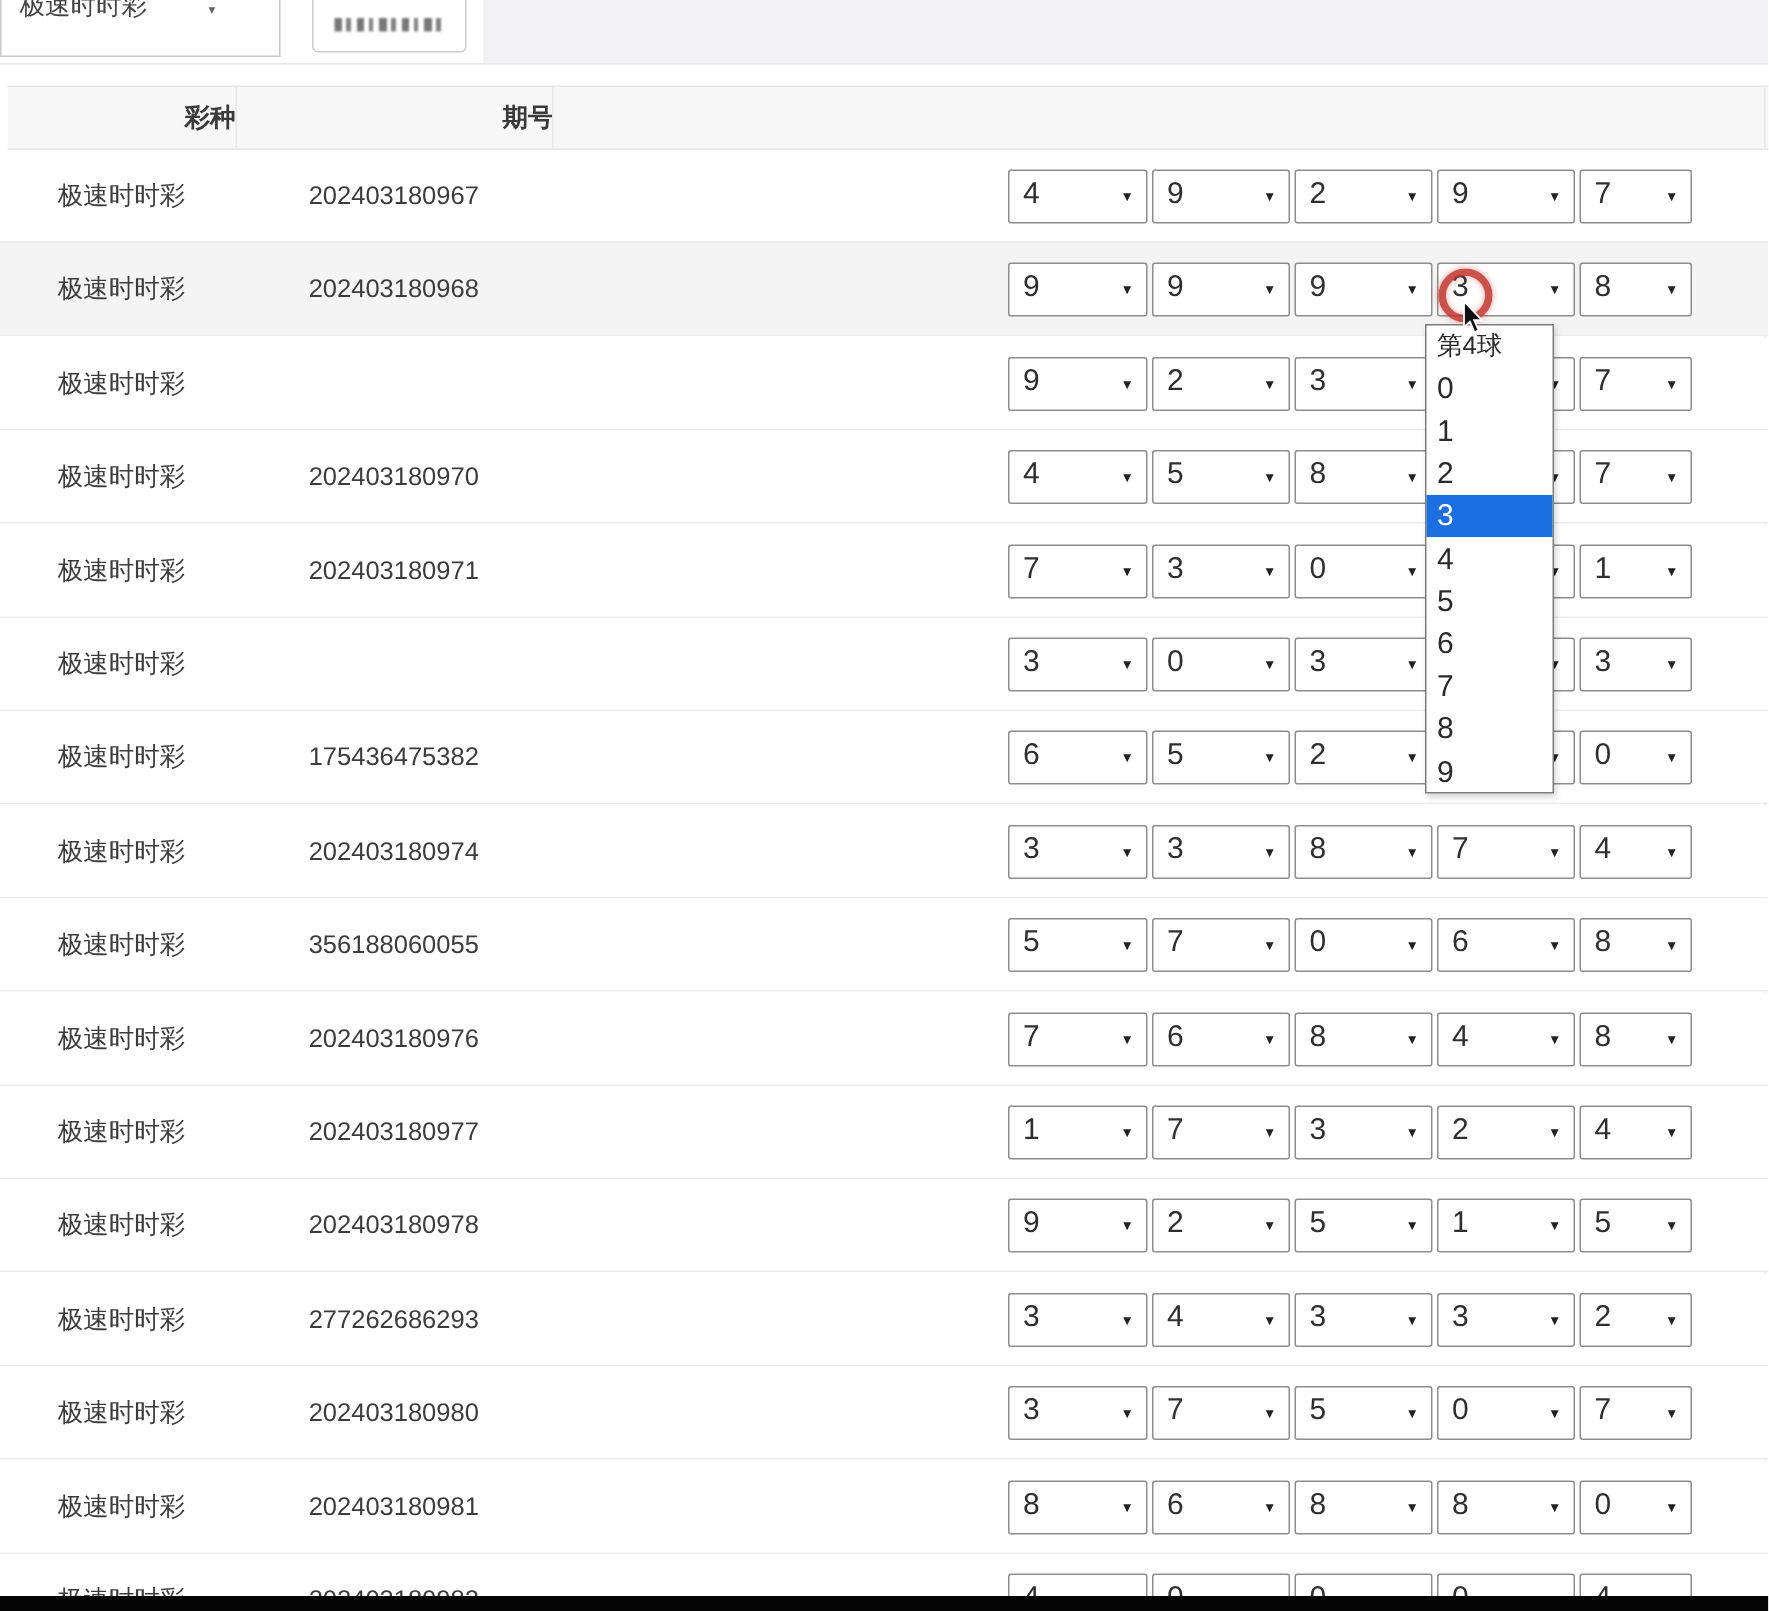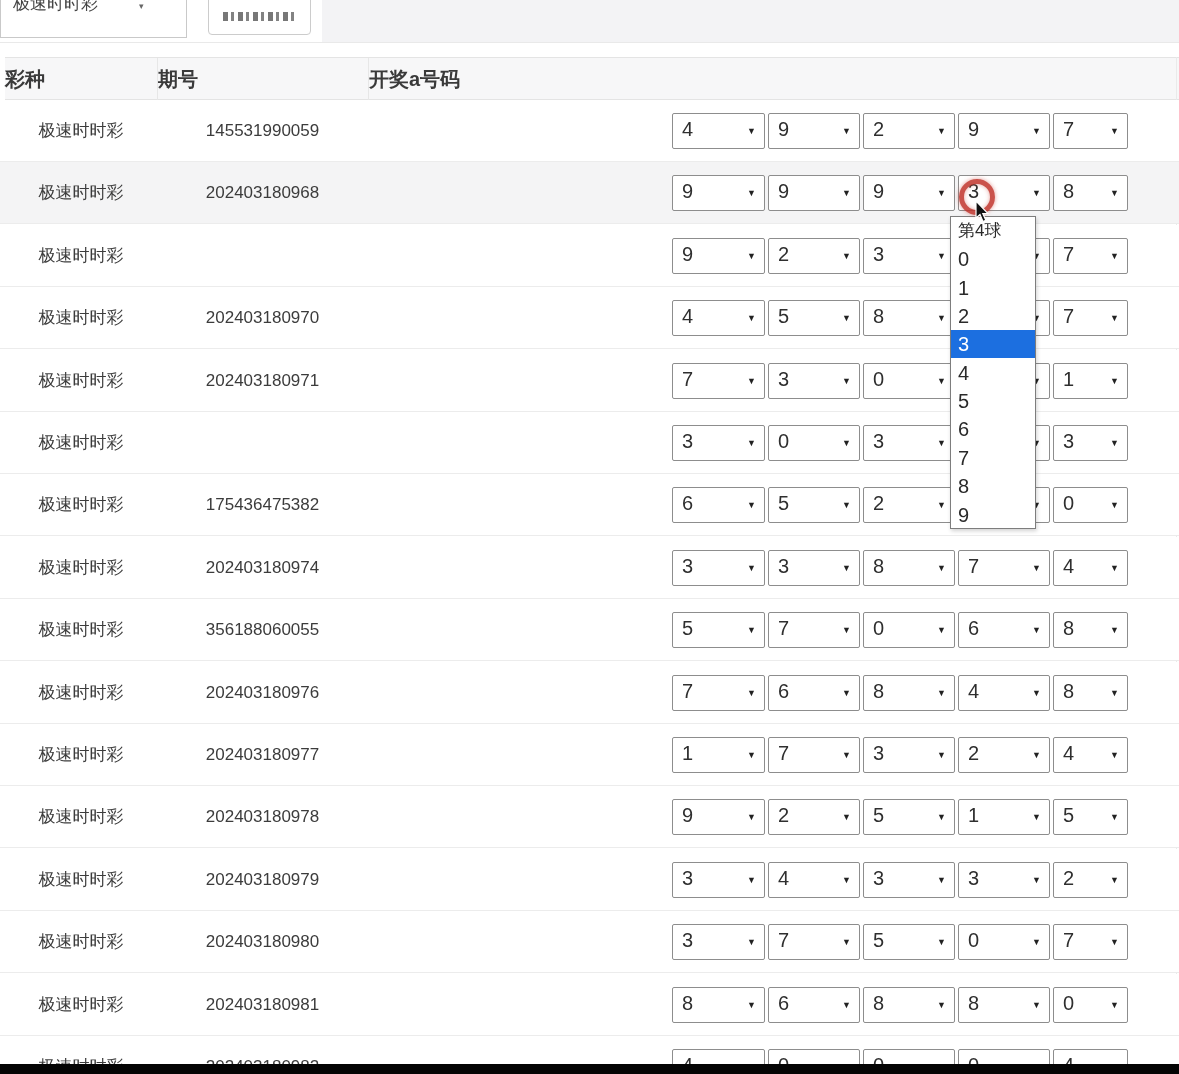--- a/index.html
+++ b/index.html
@@ -14,21 +14,21 @@
   .lottery-select .val{position:absolute;left:12px;bottom:22px;font-size:17px;color:#444;white-space:nowrap;}
   .lottery-select .car{position:absolute;left:138px;bottom:26px;font-size:9px;color:#666;}
   .top-btn{position:absolute;left:208px;top:-13px;width:103px;height:48px;background:#fff;
       border:1px solid #ccc;border-radius:4px;box-sizing:border-box;padding:0;}
   .top-btn .smudge{position:absolute;left:14px;top:24px;right:14px;height:9px;opacity:.75;filter:blur(.6px);
       background:repeating-linear-gradient(90deg,#4a4a4a 0 5px,transparent 5px 8px,#5a5a5a 8px 11px,transparent 11px 15px);}
 
   
   .thead{position:absolute;left:5px;top:57px;width:1438px;height:43px;background:#f7f7f8;
       border-top:1px solid #e4e4e4;border-bottom:1px solid #e4e4e4;box-sizing:border-box;}
-  .thead .h{position:absolute;top:0;height:43px;line-height:42px;text-align:left;font-size:20px;font-weight:700;color:#3a3a3a;}
+  .thead .h{position:absolute;top:0;height:43px;line-height:42px;text-align:right;font-size:17px;font-weight:700;color:#3a3a3a;}
   .h-lottery{left:0;width:152px;}
   .h-period{left:152px;width:211px;border-left:1px solid #e7e7e7;}
   .h-numbers{left:363px;width:1075px;border-left:1px solid #e7e7e7;}
   .right-edge-line{position:absolute;left:1176px;top:57px;width:1px;height:1007px;background:#eaeaea;}
 
   .row{position:absolute;left:0;width:1179px;height:62px;background:#fff;border-bottom:1px solid #ececec;box-sizing:border-box;}
   .row.hovered{background:#f4f4f5;}
   .cell{position:absolute;top:0;height:62px;line-height:62px;text-align:center;font-size:17px;color:#3c3c3c;white-space:nowrap;}
   .c-lottery{left:5px;width:152px;}
   .c-period{left:157px;width:211px;}
@@ -73,21 +73,21 @@
   <div class="thead">
     <div class="h h-lottery">彩种</div>
     <div class="h h-period">期号</div>
     <div class="h h-numbers">开奖a号码</div>
   </div>
   <div class="right-edge-line"></div>
 
   <div id="rows">
       <div class="row" style="top: 100px;">
         <div class="cell c-lottery">极速时时彩</div>
-        <div class="cell c-period">145531990059</div>
+        <div class="cell c-period">202403180967</div>
         <div class="ballsel" style="left: 672px; width: 93px; top: 13px;">
           <span class="v">4</span>
           <span class="c">▼</span>
         </div>
         <div class="ballsel" style="left: 768px; width: 92px; top: 13px;">
           <span class="v">9</span>
           <span class="c">▼</span>
         </div>
         <div class="ballsel" style="left: 863px; width: 92px; top: 13px;">
           <span class="v">2</span>
@@ -359,21 +359,21 @@
           <span class="v">1</span>
           <span class="c">▼</span>
         </div>
         <div class="ballsel" style="left: 1053px; width: 75px; top: 13px;">
           <span class="v">5</span>
           <span class="c">▼</span>
         </div>
       </div>
       <div class="row" style="top: 849px;">
         <div class="cell c-lottery">极速时时彩</div>
-        <div class="cell c-period">202403180979</div>
+        <div class="cell c-period">277262686293</div>
         <div class="ballsel" style="left: 672px; width: 93px; top: 13px;">
           <span class="v">3</span>
           <span class="c">▼</span>
         </div>
         <div class="ballsel" style="left: 768px; width: 92px; top: 13px;">
           <span class="v">4</span>
           <span class="c">▼</span>
         </div>
         <div class="ballsel" style="left: 863px; width: 92px; top: 13px;">
           <span class="v">3</span>

